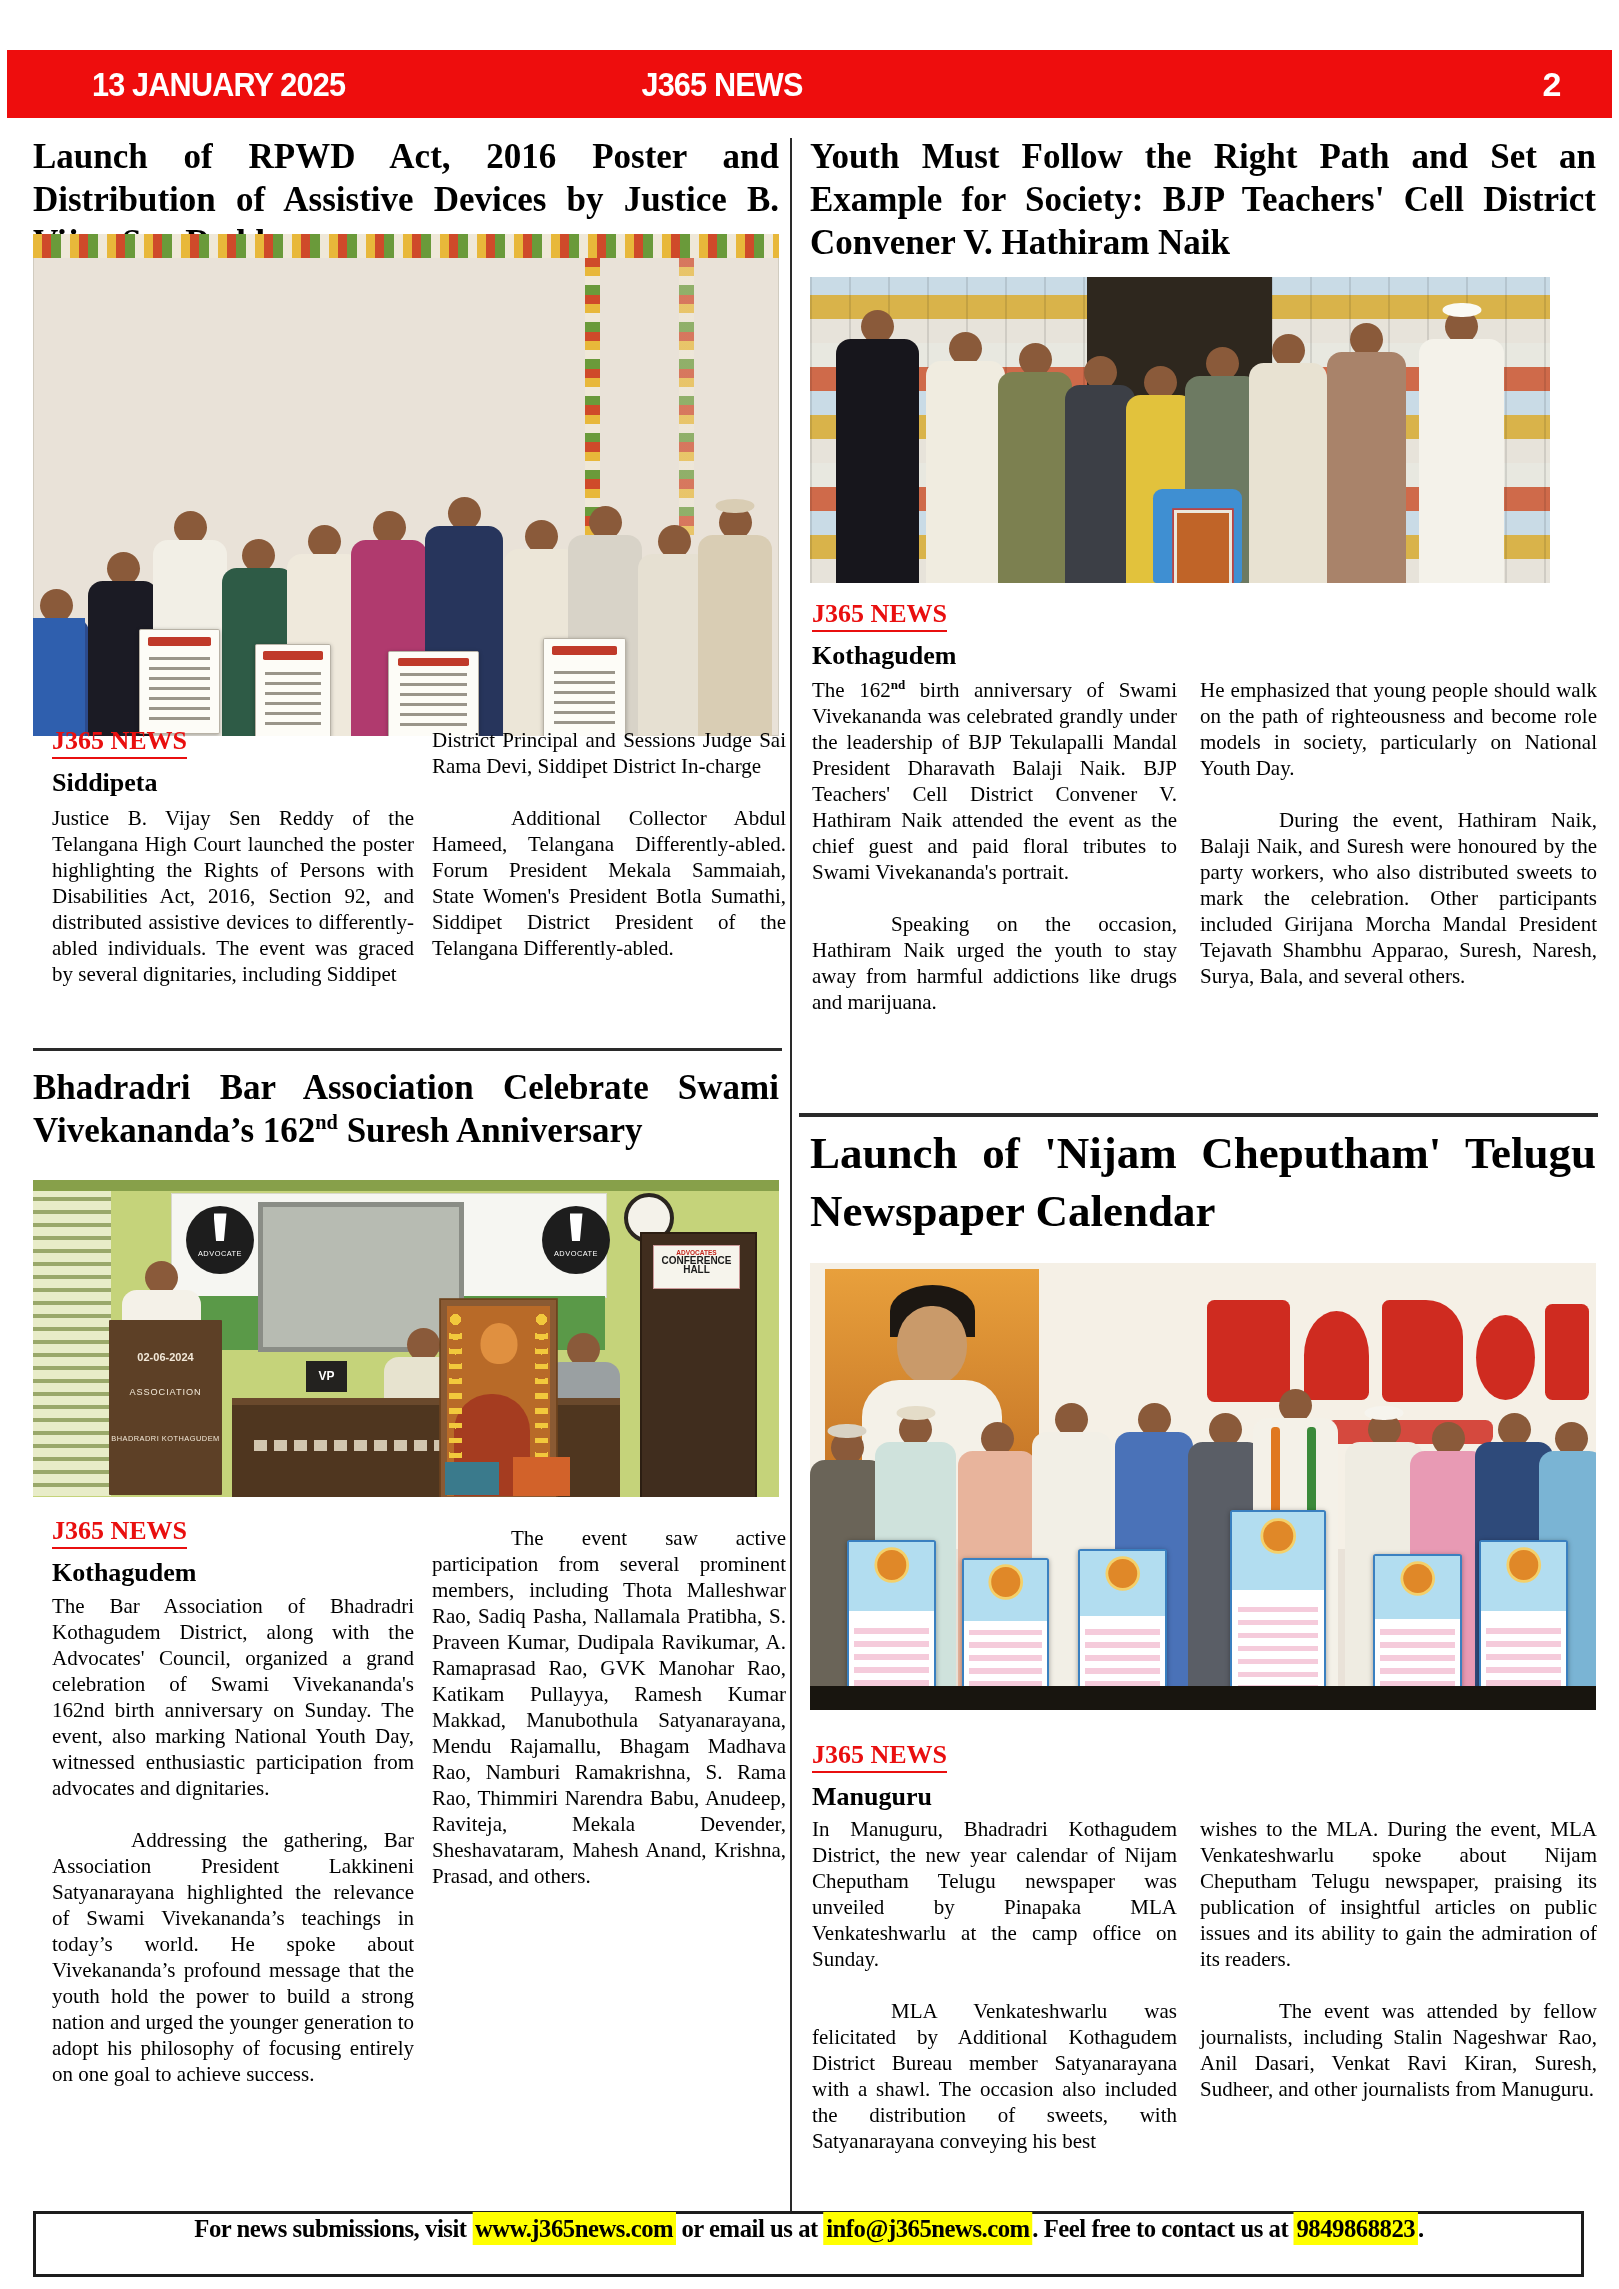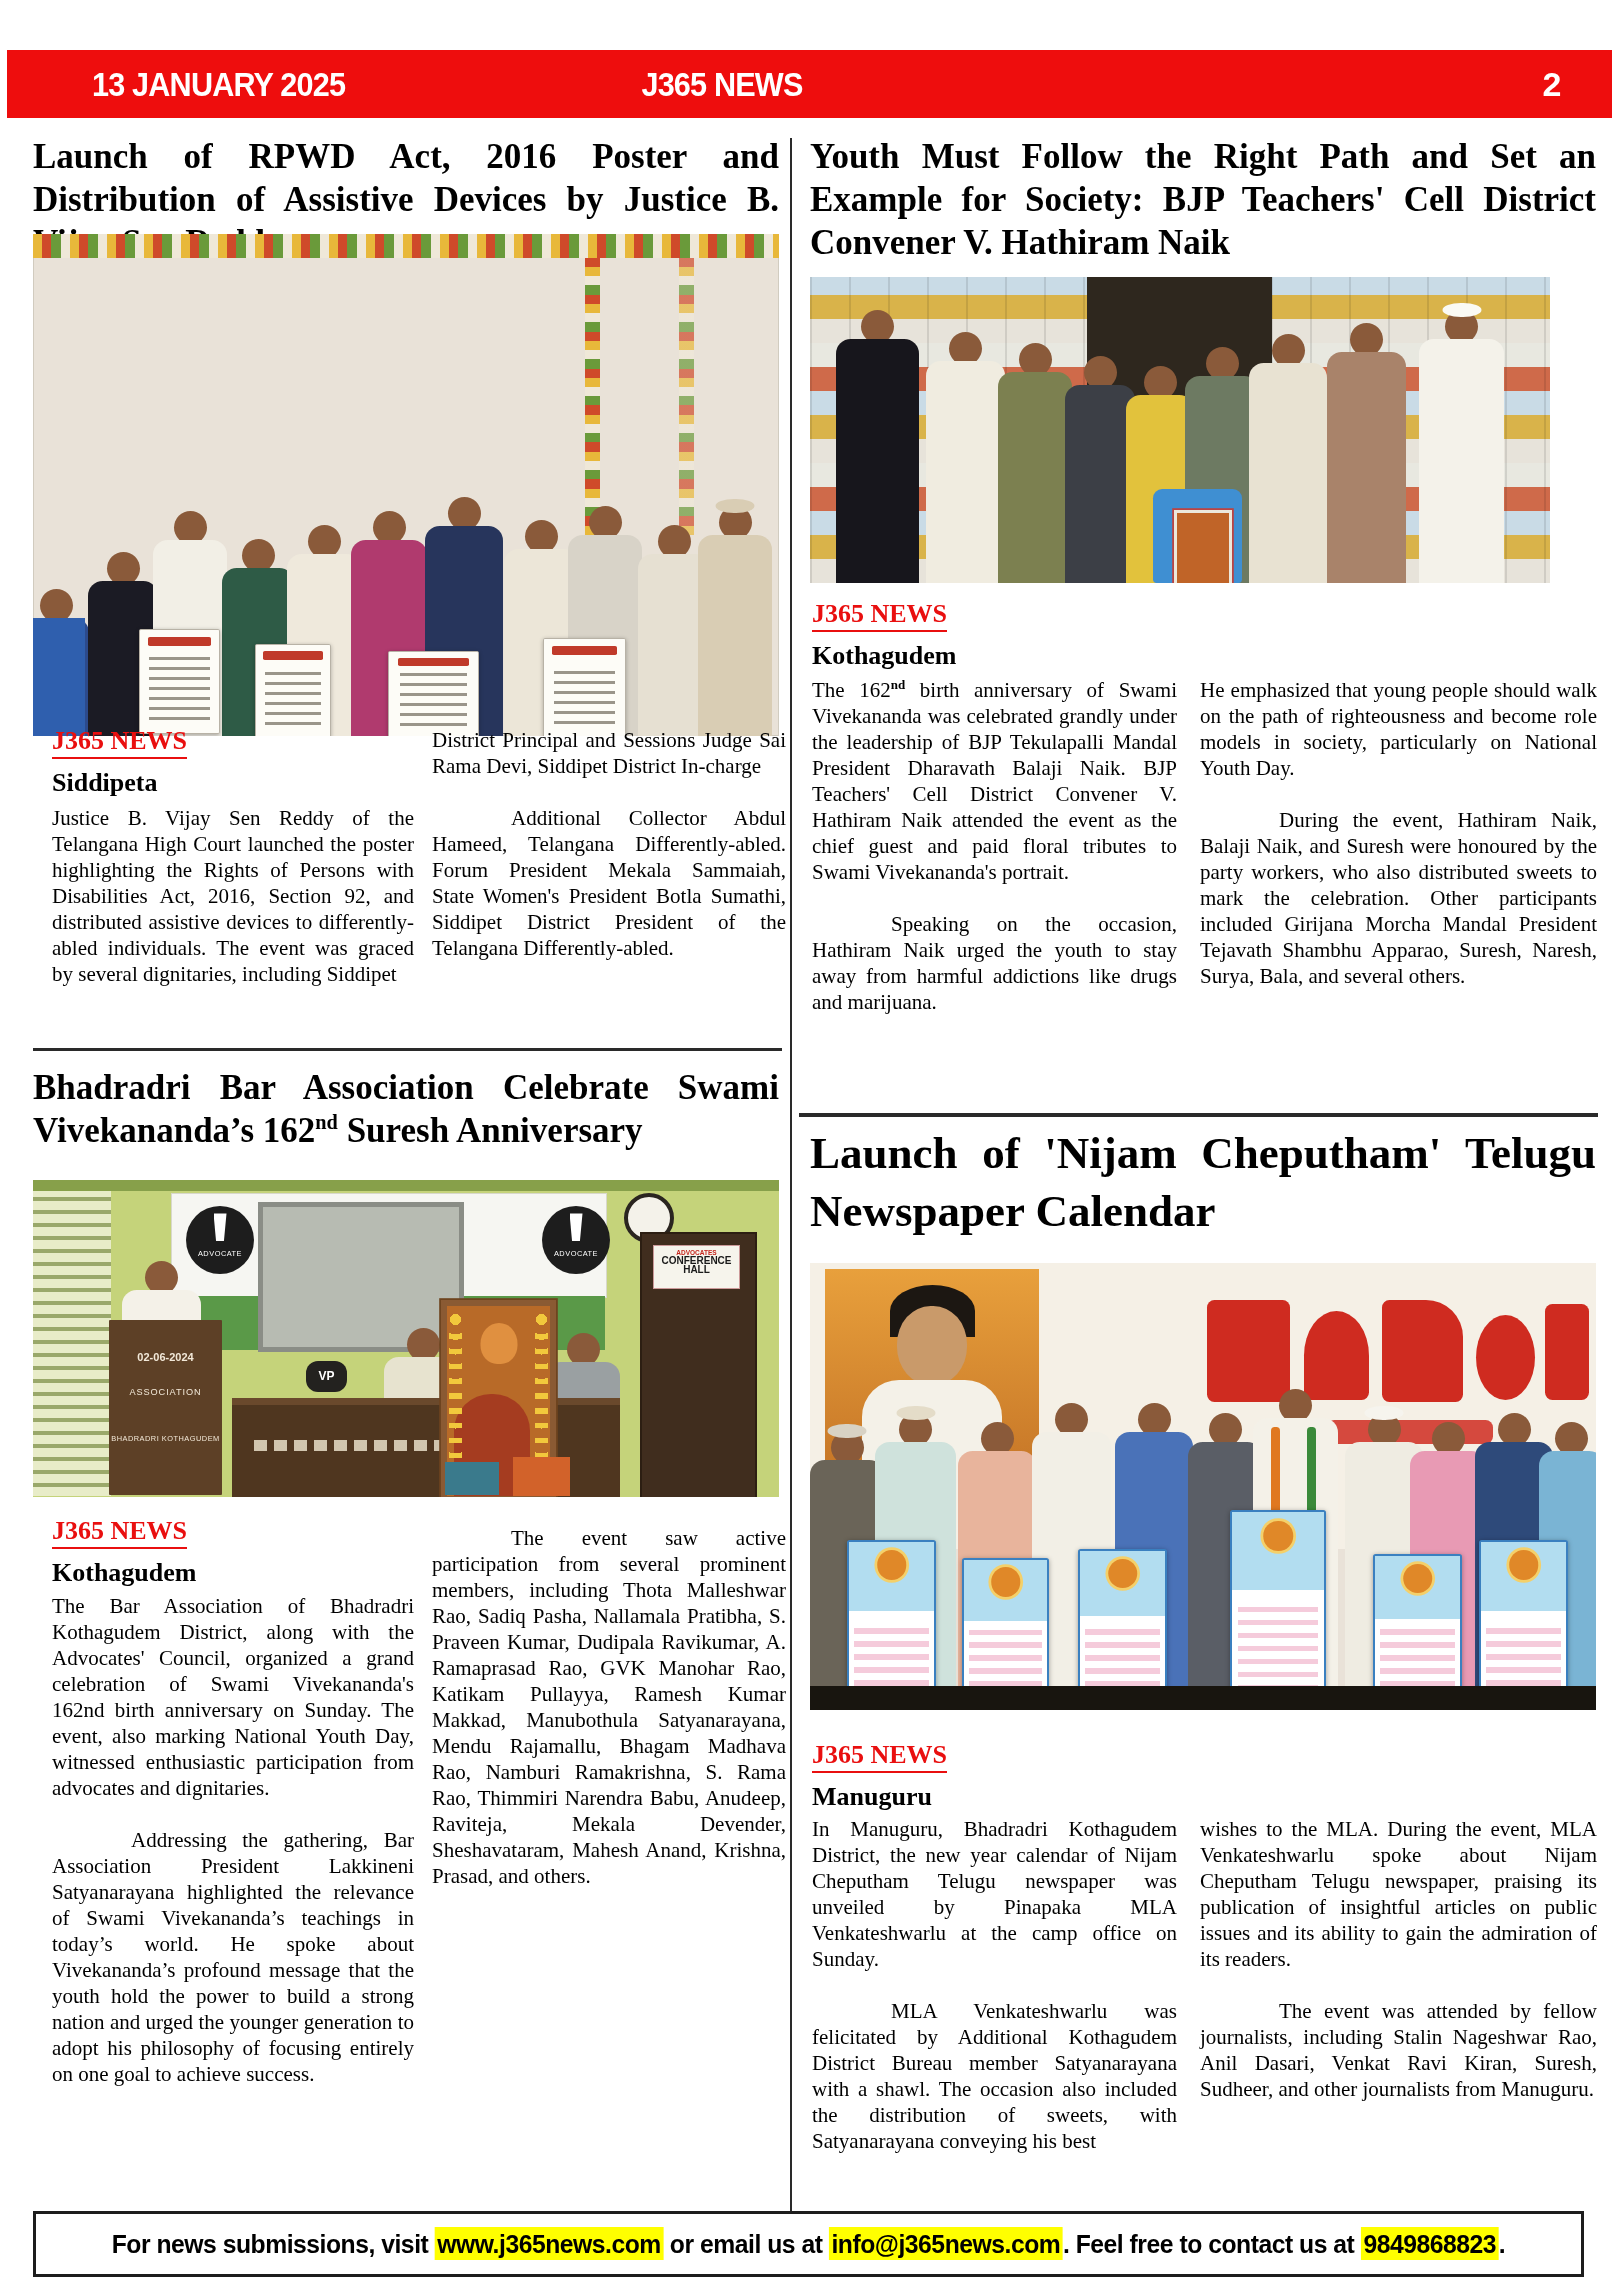--- a/index.html
+++ b/index.html
@@ -7,22 +7,22 @@
         font-family:"Liberation Serif",serif;color:#000}
 
   
   .masthead{position:absolute;left:7.4px;top:50px;width:1605px;height:68px;background:#ee0d0d;
             color:#fff;font-family:"Liberation Sans",sans-serif;font-weight:700;font-size:34px;letter-spacing:-0.9px}
   .mh-date{position:absolute;left:85px;top:50%;transform:translateY(-50%) scaleX(.9);transform-origin:left center;white-space:nowrap}
   .mh-brand{position:absolute;left:44.5%;top:50%;transform:translate(-50%,-50%) scaleX(.9);white-space:nowrap}
   .mh-page{position:absolute;right:52px;top:50%;transform:translateY(-50%)}
 
   .foot{position:absolute;left:33px;top:2211px;width:1551px;height:66px;box-sizing:border-box;
-        border:3.7px solid #1d1d1d;display:flex;align-items:center;justify-content:center;
-        font-family:Liberation Sans, sans-serif;font-weight:700;font-size:26px;letter-spacing:-0.5px;color:#000}
+        border:3.7px solid #1d1d1d;display:flex;justify-content:center;
+        font-family:Liberation Serif, serif;font-weight:700;font-size:26px;letter-spacing:-0.5px;color:#000}
   .foot p{margin:0;transform:scaleX(.95);white-space:nowrap}
   .foot .hl{background:#ffff00;padding:1.8px 2.8px}
 
   
   .vrule{position:absolute;left:790px;top:138px;width:1.8px;height:2073px;background:#2a2a2a}
   .hrule{position:absolute;height:2.8px;background:#2a2a2a}
 
   
   .title{position:absolute;margin:0;font-weight:700;text-align:justify;color:#000}
   .t38{font-size:35px;line-height:43px}
@@ -105,21 +105,21 @@
   .p3-desk{position:absolute;left:199px;top:218px;width:388px;height:98px;background:#4f361f;border-top:7.4px solid #6a492c}
   .p3-desk i{position:absolute;left:22px;top:35px;width:203px;height:11px;
              background:repeating-linear-gradient(90deg,#e8dfc8 0 13px,transparent 13px 20px);opacity:.85}
   .p3-frame{position:absolute;left:408px;top:120px;width:103px;height:190px;background:#b86a28;border:6.5px solid #8a5a33;box-shadow:0 0 0 1.8px #6e441f}
   .p3-frame .head{position:absolute;left:50%;top:16.6px;transform:translateX(-50%);width:37px;height:41px;border-radius:50% 50% 45% 45%;background:#e09040}
   .p3-frame .robe{position:absolute;left:7.4px;bottom:0;width:76px;height:102px;border-radius:37px 37px 0 0;background:#a53c20}
   .p3-frame .gar{position:absolute;top:5.5px;width:13px;height:172px;
                  background:repeating-radial-gradient(circle at 6.5px 7.4px,#f2c83c 0 5.5px,transparent 5.5px 14.8px)}
   .p3-stool1{position:absolute;left:480px;top:277px;width:57px;height:39px;background:#d2622a}
   .p3-stool2{position:absolute;left:412px;top:282px;width:54px;height:33px;background:#3a7a8c}
-  .p3-vp{position:absolute;left:273px;top:181px;width:41px;height:31px;background:#23221f;border-radius:12px;color:#fff;
+  .p3-vp{position:absolute;left:273px;top:181px;width:41px;height:31px;background:#23221f;border-radius:0;color:#fff;
          font:700 12px "Liberation Sans",sans-serif;text-align:center;line-height:31px}
   .p3-blind{position:absolute;left:0;top:11px;width:78px;height:305px;
             background:repeating-linear-gradient(0deg,#e8ecc8 0 9.2px,#9aa86a 9.2px 13px)}
 
   
   .p4-banner{position:absolute;left:0;top:0;width:100%;height:286px;background:#f5f0e6}
   .p4-floor{position:absolute;left:0;bottom:0;width:100%;height:24px;background:#18150f}
   .p4-poster{position:absolute;left:14.8px;top:5.5px;width:214px;height:196px;background:linear-gradient(180deg,#e8a03c,#c87828)}
   .p4-poster .hair{position:absolute;left:65px;top:16.6px;width:85px;height:52px;border-radius:50% 50% 0 0;background:#1c1712}
   .p4-poster .face{position:absolute;left:72px;top:37px;width:70px;height:79px;border-radius:48%;background:#c99a6a}

